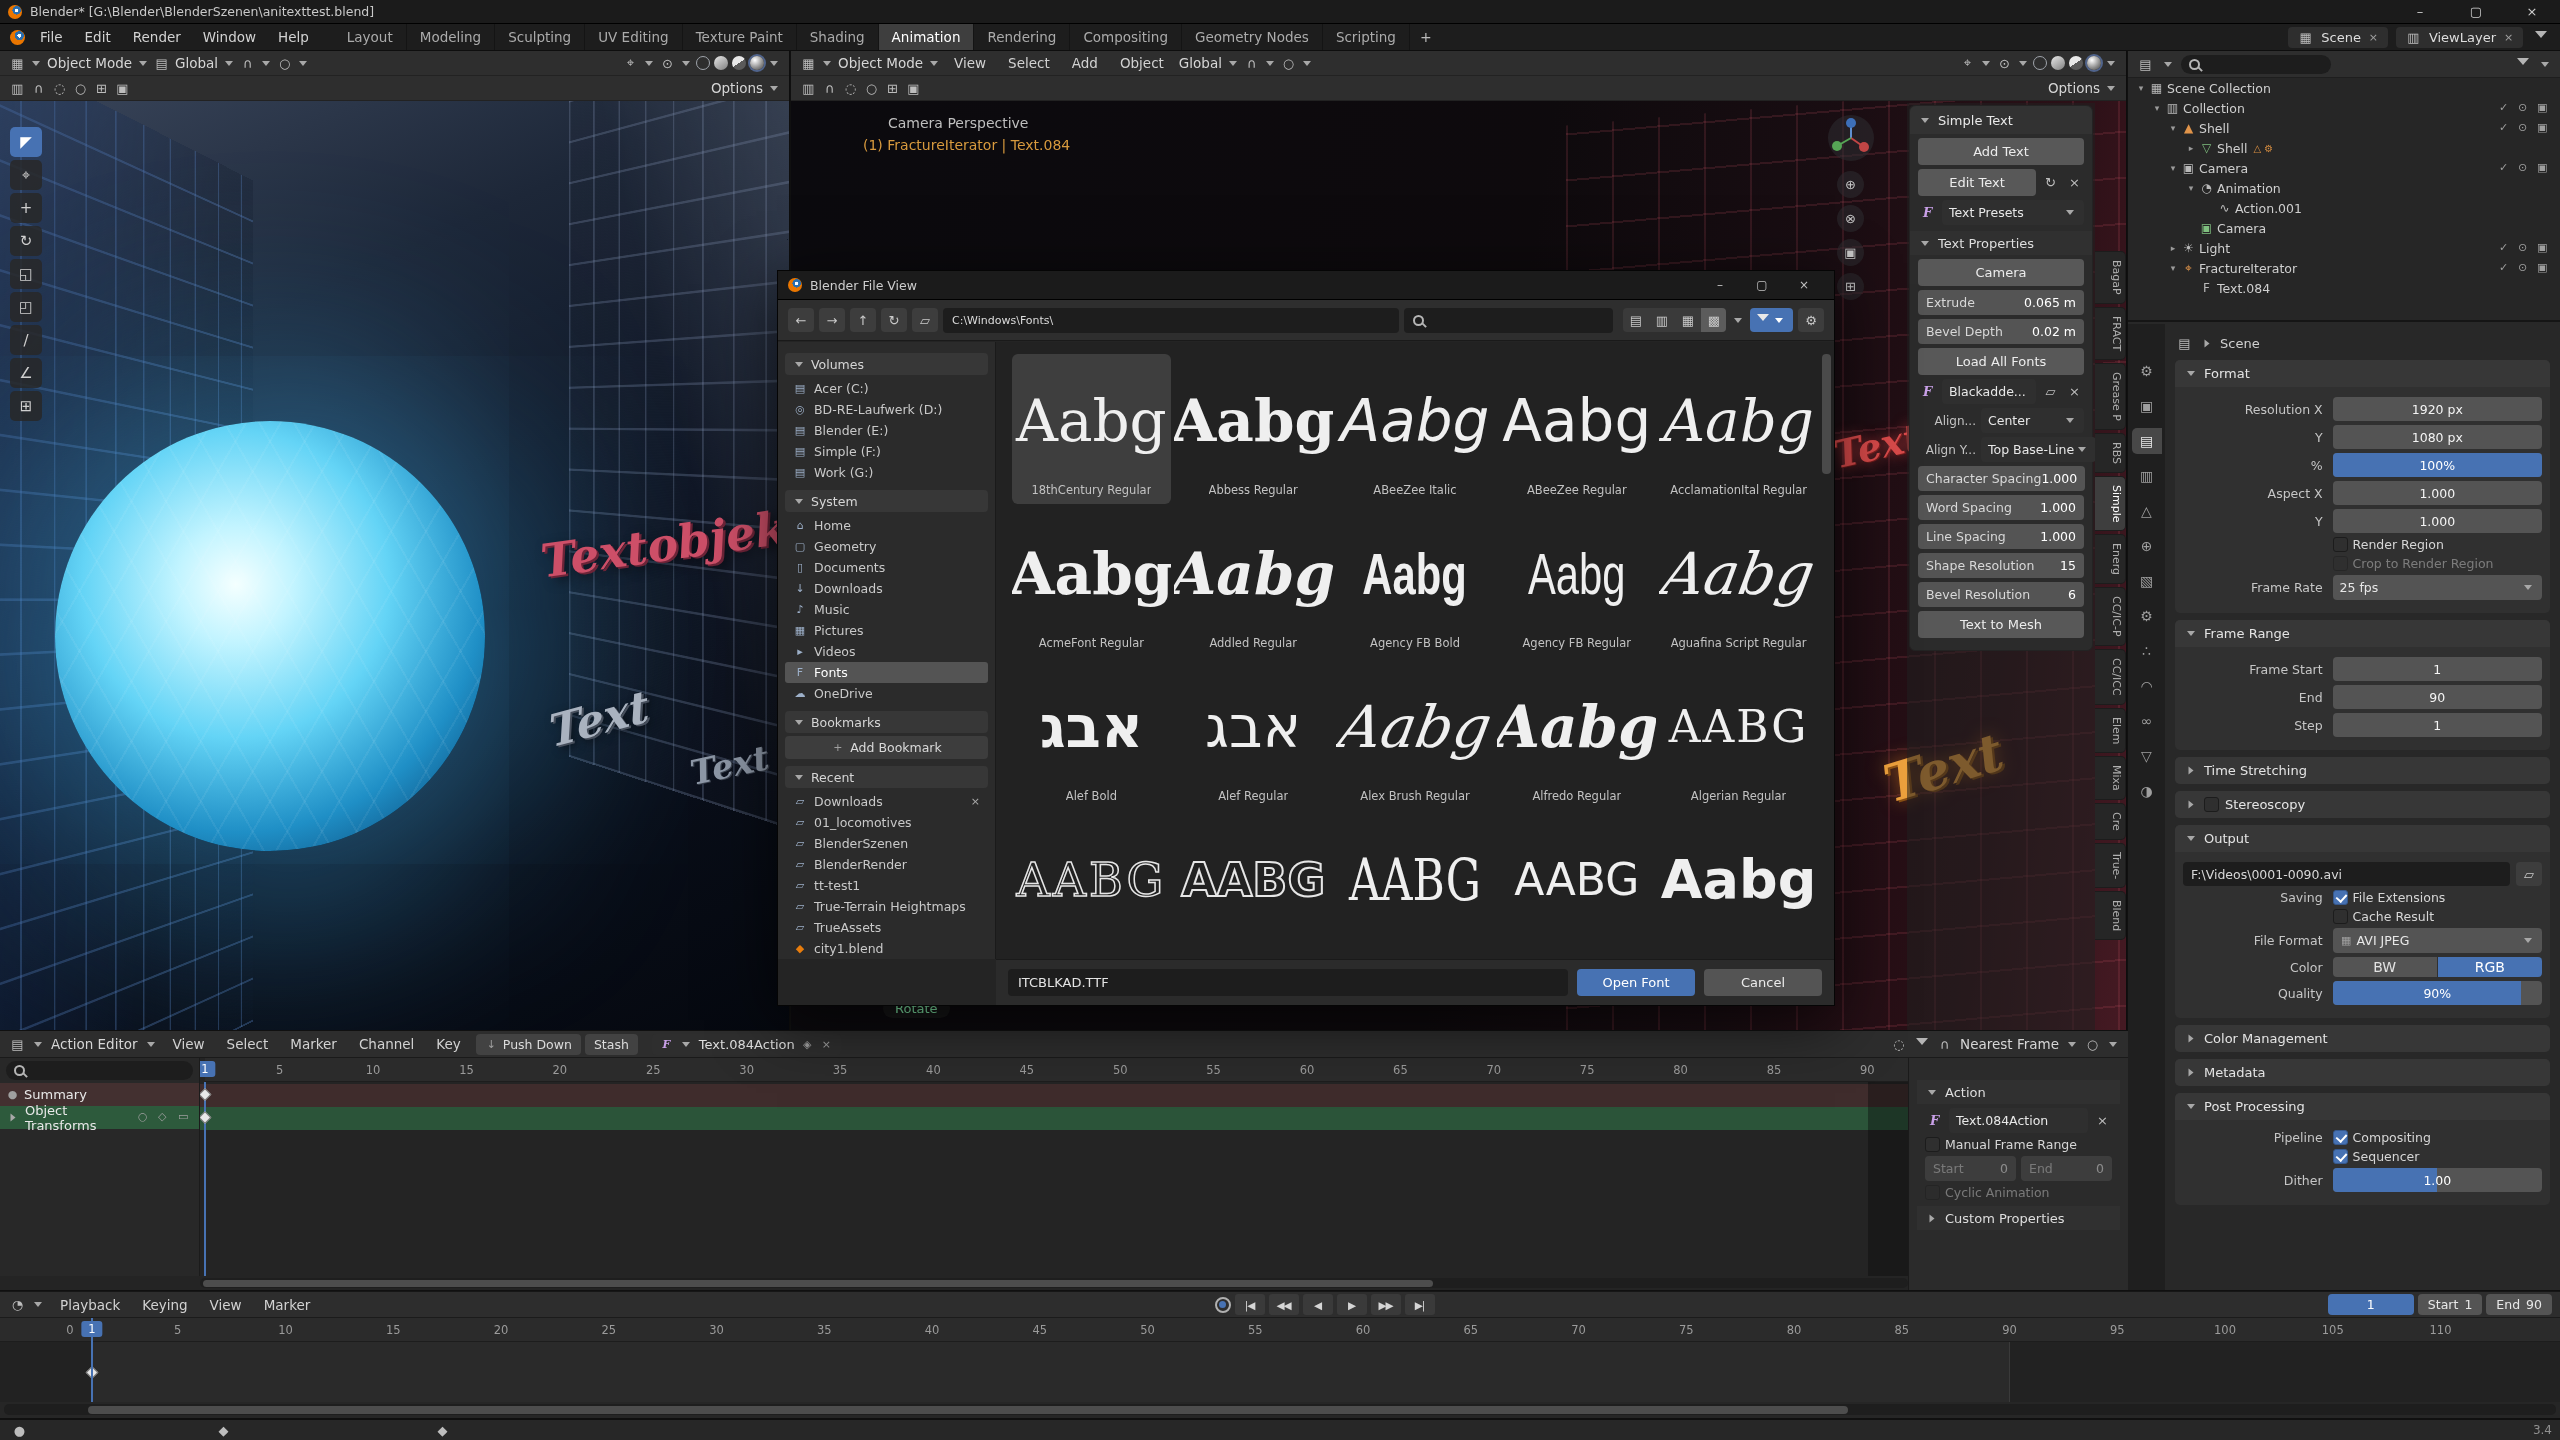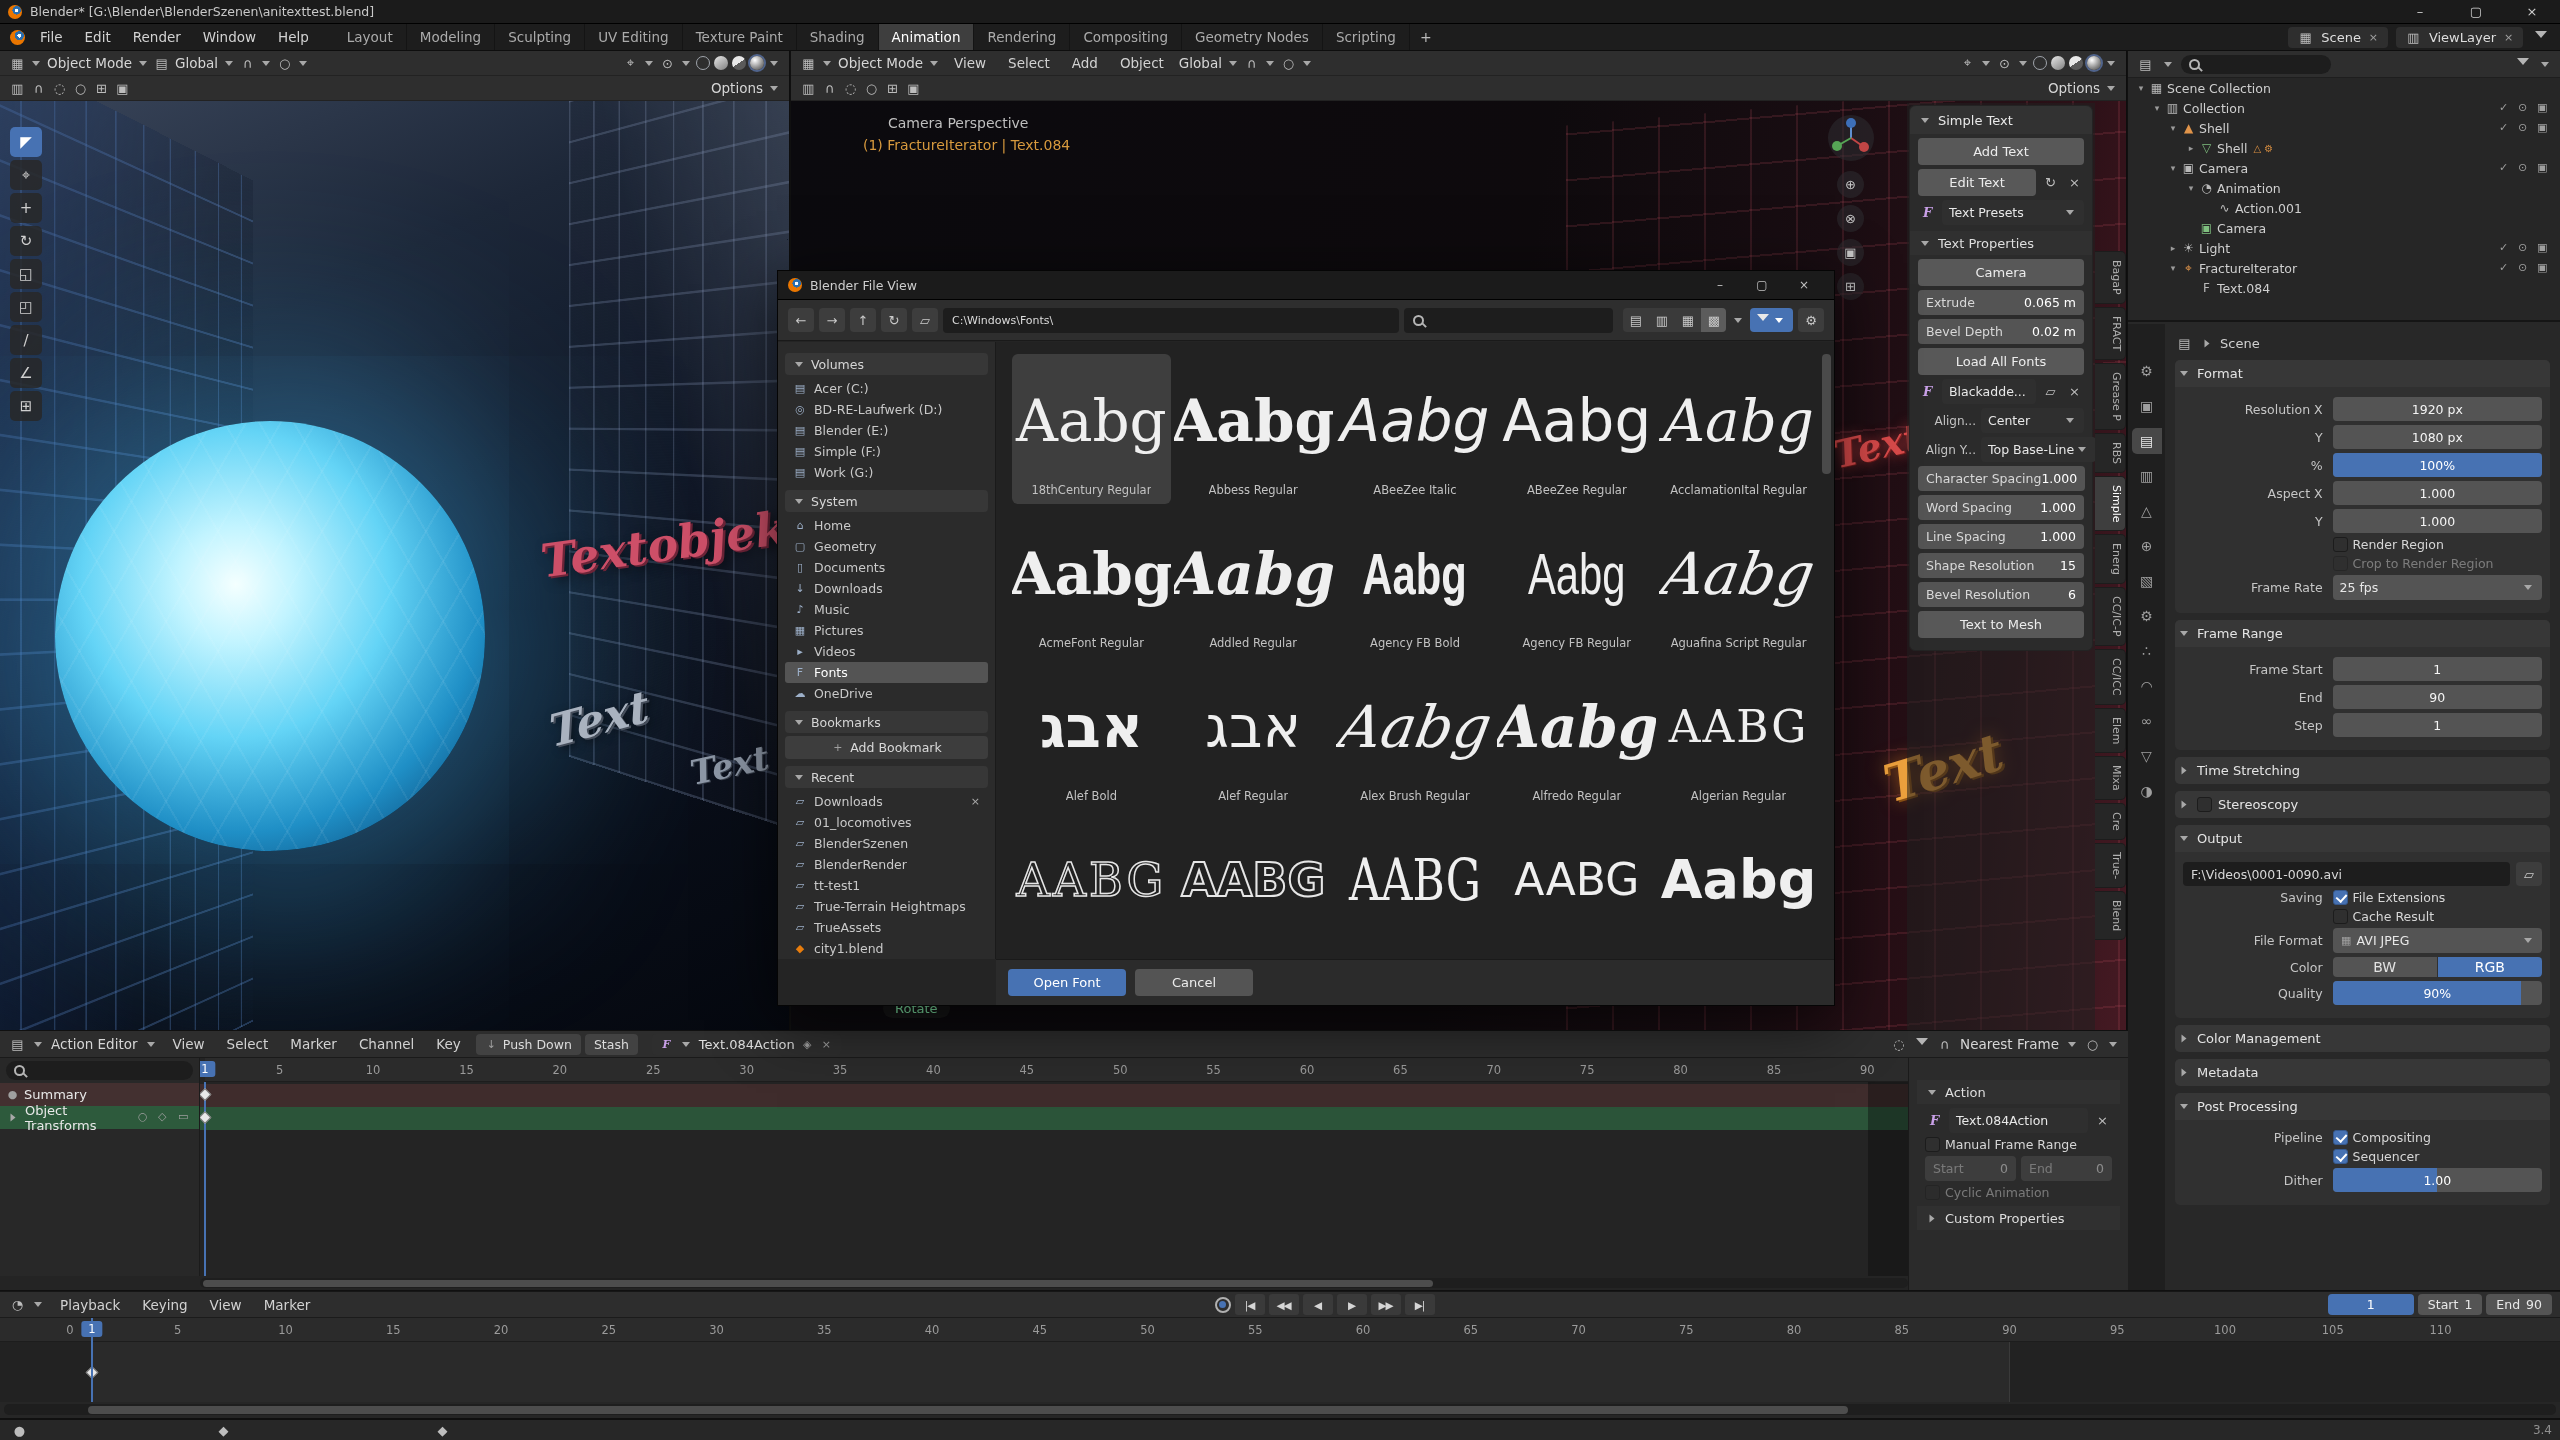--- a/index.html
+++ b/index.html
@@ -120,21 +120,21 @@
   .tg{min-width:15px;height:15px;font-size:11px;color:#9f9f9f}
   .d0{padding-left:6px}.d1{padding-left:22px}.d2{padding-left:38px}.d3{padding-left:56px}.d4{padding-left:74px}
   .ic-orange{color:#e0944a}.ic-green{color:#7fbf7f}.ic-gray{color:#b9b9b9}
   .props{position:absolute;left:0;top:273px;right:0;bottom:0;display:flex}
   .ptabs{width:37px;background:#1f1f1f;padding-top:34px;display:flex;flex-direction:column;gap:9px;align-items:center;flex:none}
   .ptab{width:30px;height:26px;display:flex;align-items:center;justify-content:center;font-size:14px;color:#9f9f9f;border-radius:5px 0 0 5px}
   .ptab.on{background:#484848;color:#eaeaea}
   .pbody{flex:1;padding:6px 10px;overflow:hidden}
   .crumb{display:flex;align-items:center;gap:6px;height:26px;font-size:13px;color:#d0d0d0;margin-bottom:4px}
   .panel{background:#303030;border-radius:5px;margin-bottom:7px}
-  .p-hdr{display:flex;align-items:center;gap:6px;height:27px;padding:0 2px;font-size:13px;color:#e4e4e4;background:#373737;border-radius:5px}
+  .p-hdr{display:flex;align-items:center;gap:6px;height:27px;padding:0 9px;font-size:13px;color:#e4e4e4;background:#373737;border-radius:5px}
   .panel.open .p-hdr{border-radius:5px 5px 0 0}
   .p-bd{padding:6px 8px 9px}
   .prow{display:flex;align-items:center;gap:6px;margin:4px 0}
   .plab{flex:0 0 40%;text-align:right;font-size:12.5px;color:#c6c6c6;padding-right:4px;white-space:nowrap}
   .pval{flex:1;display:flex;gap:5px;align-items:center;min-width:0}
   .tico{width:26px;height:24px;border-radius:4px;background:#3d3d3d;display:flex;align-items:center;justify-content:center;color:#c9c9c9;font-size:13px;flex:none}
   
   #dopesheet{position:absolute;left:0;top:1031px;width:2128px;height:259px;background:#242424}
   .ds-hdr{height:27px;background:#2d2d2d;border-bottom:1px solid #1a1a1a;display:flex;align-items:center;gap:4px;padding:0 8px;font-size:13.5px}
   .ds-body{position:absolute;left:0;top:27px;right:0;bottom:0}
@@ -1462,16 +1462,17 @@
 
   <div class="font-cell">
     <div class="font-prev fs-heavy">Aabg</div>
     <div class="font-lab"></div>
   </div>
 </div>
       <div class="vscroll"></div>
     </div>
   </div>
   <div class="dlg-foot">
+    <span class="fname">ITCBLKAD.TTF</span>
     <span class="dbtn blue">Open Font</span>
     <span class="dbtn">Cancel</span>
   </div>
 </div>
 
 </body></html>

